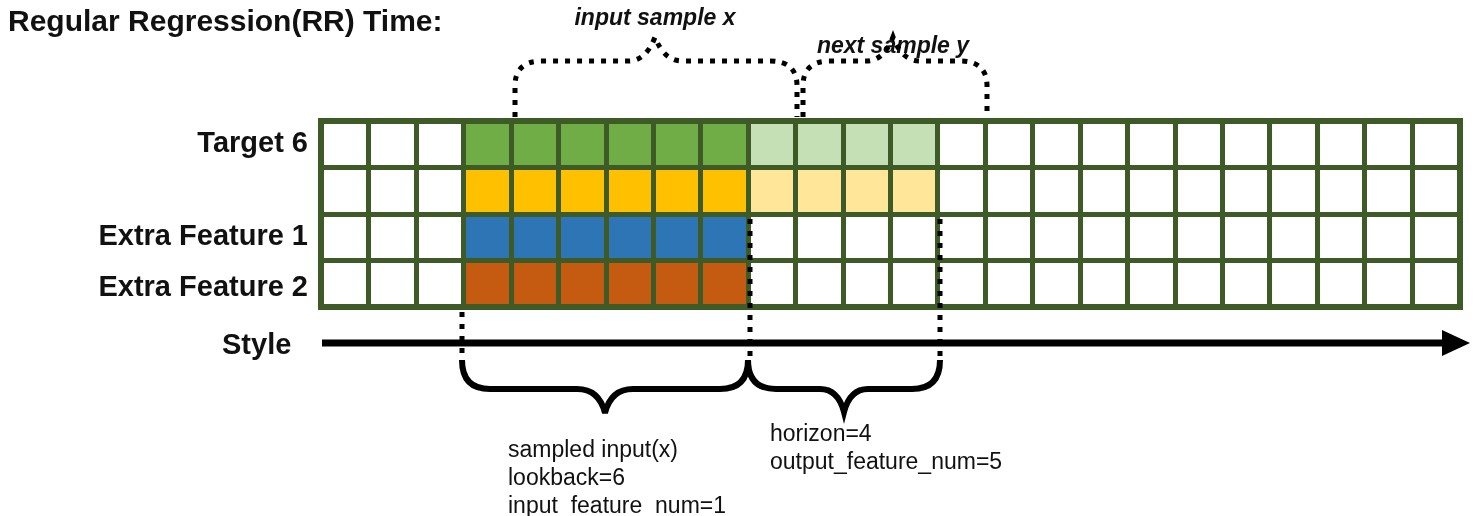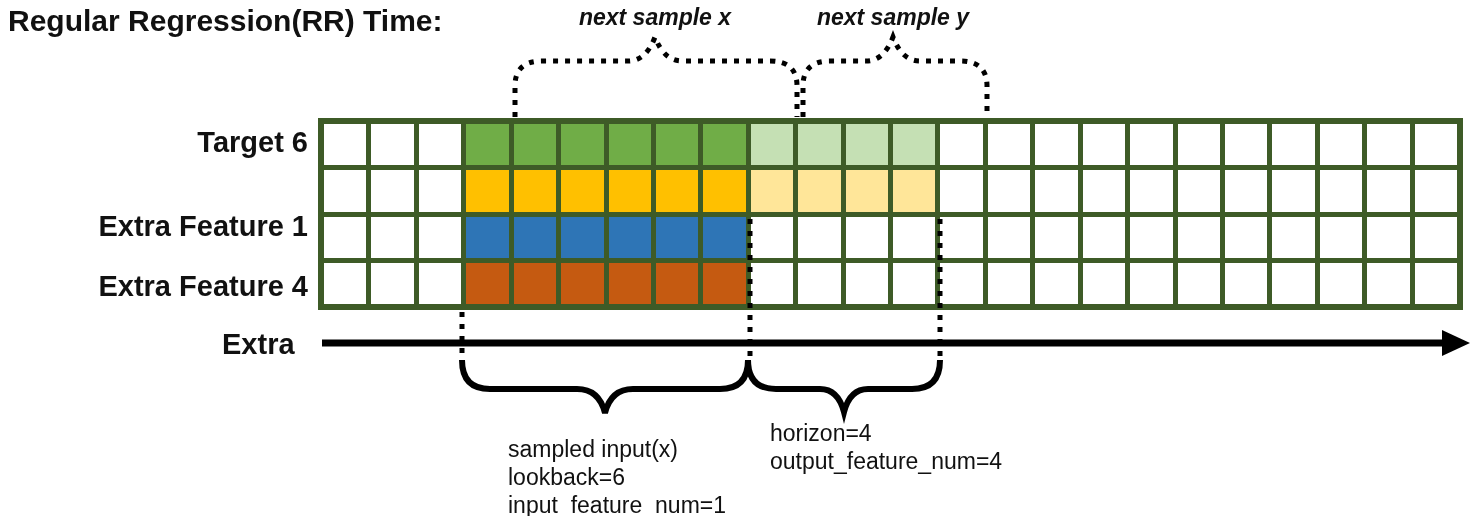--- a/index.html
+++ b/index.html
@@ -14,21 +14,21 @@
   .title{
     position:absolute;left:8px;top:4px;
     font-size:30px;font-weight:bold;letter-spacing:0px;
   }
   .top-label{
     position:absolute;top:4px;width:220px;
     text-align:center;
     font-size:23px;font-style:italic;font-weight:600;
   }
   .top-label.x{left:545px;}
-  .top-label.y{left:783px;}
+  .top-label.y{left:783px;margin-top:28px;}
   .row-label{
     position:absolute;left:0;width:308px;height:48px;
     line-height:48px;text-align:right;
     font-size:29px;font-weight:bold;
   }
   .grid{
     position:absolute;left:318px;top:118px;
     width:1145px;height:192px;
     display:grid;
     grid-template-columns:repeat(24,1fr);
@@ -51,26 +51,26 @@
   .caption.input{left:508px;margin-top:16px;}
   .caption.output{left:770px;}
 </style>
 </head>
 <body>
 
 <div class="canvas">
 
   <div class="title">Regular Regression(RR) Time:</div>
 
-  <div class="top-label x">next sample x</div>
+  <div class="top-label x">input sample x</div>
   <div class="top-label y">next sample y</div>
 
   <div class="row-label" style="top:118px">Target 6</div>
-  <div class="row-label" style="top:202px">Extra Feature 1</div>
-  <div class="row-label" style="top:262px">Extra Feature 4</div>
+  <div class="row-label" style="top:211px">Extra Feature 1</div>
+  <div class="row-label" style="top:262px">Extra Feature 2</div>
 
   <div class="grid" id="grid" style="background: rgb(62, 91, 39);">
       <div class="cell" style="background: rgb(255, 255, 255);"></div>
       <div class="cell" style="background: rgb(255, 255, 255);"></div>
       <div class="cell" style="background: rgb(255, 255, 255);"></div>
       <div class="cell" style="background: rgb(112, 173, 71);"></div>
       <div class="cell" style="background: rgb(112, 173, 71);"></div>
       <div class="cell" style="background: rgb(112, 173, 71);"></div>
       <div class="cell" style="background: rgb(112, 173, 71);"></div>
       <div class="cell" style="background: rgb(112, 173, 71);"></div>
@@ -175,26 +175,26 @@
     <line x1="940" y1="219" x2="940" y2="358" stroke="#000" stroke-width="5" stroke-dasharray="5 7"></line>
 
     <line x1="322" y1="343" x2="1446" y2="343" stroke="#000" stroke-width="7"></line>
     <polygon points="1442,330 1470,343 1442,356" fill="#000"></polygon>
 
     <path d="M 462 360 Q 462 389 490 389 L 577 389 Q 599 389 605 413 Q 611 389 633 389 L 720 389 Q 748 389 748 360" fill="none" stroke="#000" stroke-width="6"></path>
 
     <path d="M 748 360 Q 748 389 776 389 L 820 389 Q 838 389 844 412 Q 850 389 868 389 L 912 389 Q 940 389 940 360" fill="none" stroke="#000" stroke-width="6"></path>
   </svg>
 
-  <div class="time-label">Extra</div>
+  <div class="time-label">Style</div>
 
   <div class="caption input">
     <div>sampled input(x)</div>
     <div>lookback=6</div>
     <div>input_feature_num=1</div>
   </div>
 
   <div class="caption output">
     <div>horizon=4</div>
-    <div>output_feature_num=4</div>
+    <div>output_feature_num=5</div>
   </div>
 
 </div>
 
 </body></html>

